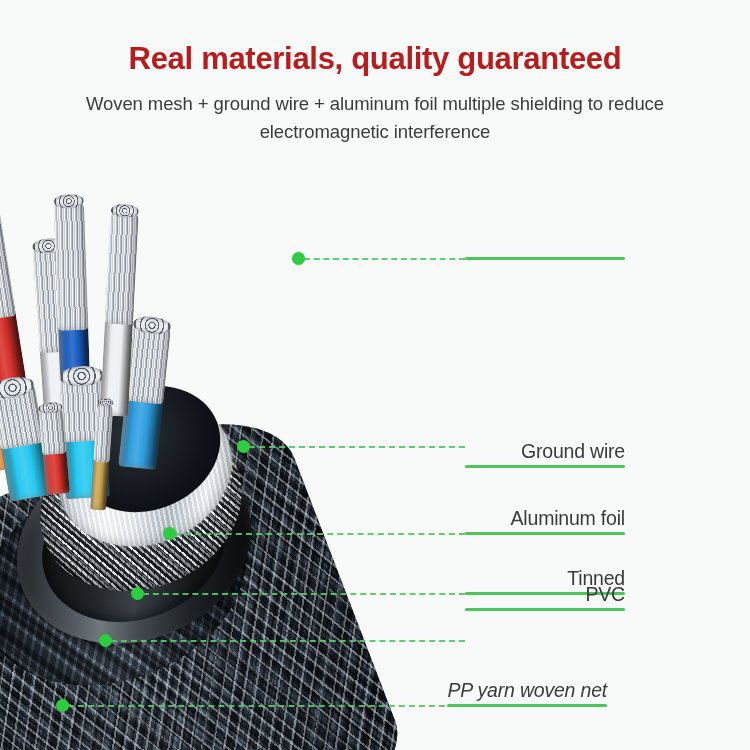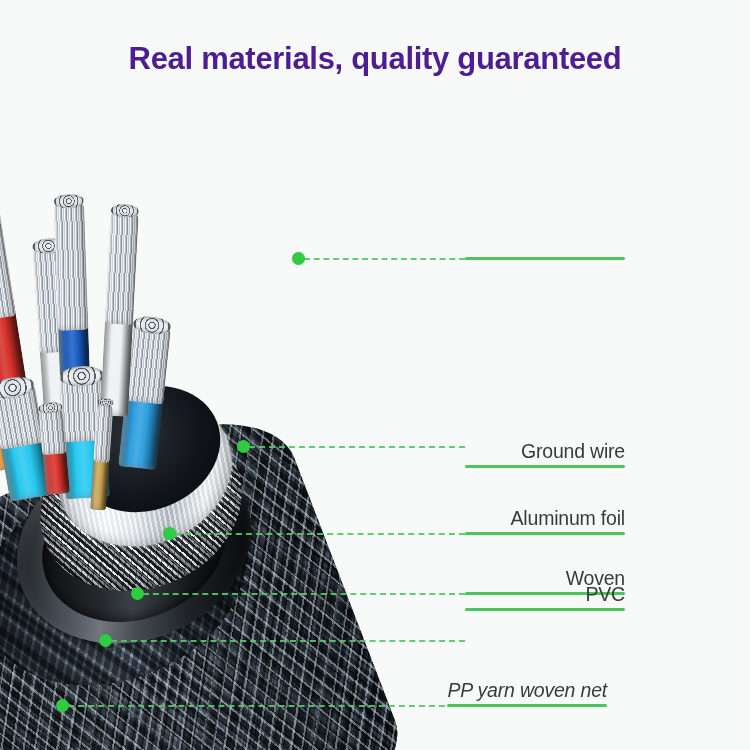--- a/index.html
+++ b/index.html
@@ -168,21 +168,22 @@
   }
 
   
 </style>
 </head>
 <body>
 
 <div id="stage" style="background: rgb(248, 249, 249);">
 
   <div id="header">
-    <div id="title" style="color: #4c1d95;">Real materials, quality guaranteed</div>
+    <div id="title" style="color: #b91c1c;">Real materials, quality guaranteed</div>
+    <div id="subtitle" style="color: rgb(59, 59, 59);">Woven mesh + ground wire + aluminum foil multiple shielding to reduce electromagnetic interference</div>
   </div>
 
   <div id="cable">
 
     <div id="sleeve"></div>
     <div id="sleeveRing"></div>
     <div id="pvcRing"></div>
     <div id="braidRing"></div>
     <div id="foilRing"></div>
     <div id="cavity"></div>
@@ -253,21 +254,21 @@
       </div>
       <div class="dash" style="left: 175px; top: 533px; width: 290px; border-top-color: rgb(86, 201, 106);"></div>
       <div class="dot" style="left: 163px; top: 527px; background: rgb(46, 204, 64);"></div>
       <div class="callout" style="left: 465px; top: 499px; width: 160px; height: 36px;">
         <div class="lbl">Aluminum foil</div>
         <div class="solidline" style="width: 160px; background: rgb(76, 198, 90);"></div>
       </div>
       <div class="dash" style="left: 143px; top: 593px; width: 322px; border-top-color: rgb(86, 201, 106);"></div>
       <div class="dot" style="left: 131px; top: 587px; background: rgb(46, 204, 64);"></div>
       <div class="callout" style="left: 465px; top: 559px; width: 160px; height: 36px;">
-        <div class="lbl">Woven</div>
+        <div class="lbl">Tinned</div>
         <div class="solidline" style="width: 160px; background: rgb(76, 198, 90);"></div>
       </div>
       <div class="dash" style="left: 111px; top: 640px; width: 354px; border-top-color: rgb(86, 201, 106);"></div>
       <div class="dot" style="left: 99px; top: 634px; background: rgb(46, 204, 64);"></div>
       <div class="callout" style="left: 465px; top: 575px; width: 160px; height: 36px;">
         <div class="lbl">PVC</div>
         <div class="solidline" style="width: 160px; background: rgb(76, 198, 90);"></div>
       </div>
       <div class="dash" style="left: 68px; top: 705px; width: 397px; border-top-color: rgb(86, 201, 106);"></div>
       <div class="dot" style="left: 56px; top: 699px; background: rgb(46, 204, 64);"></div>

